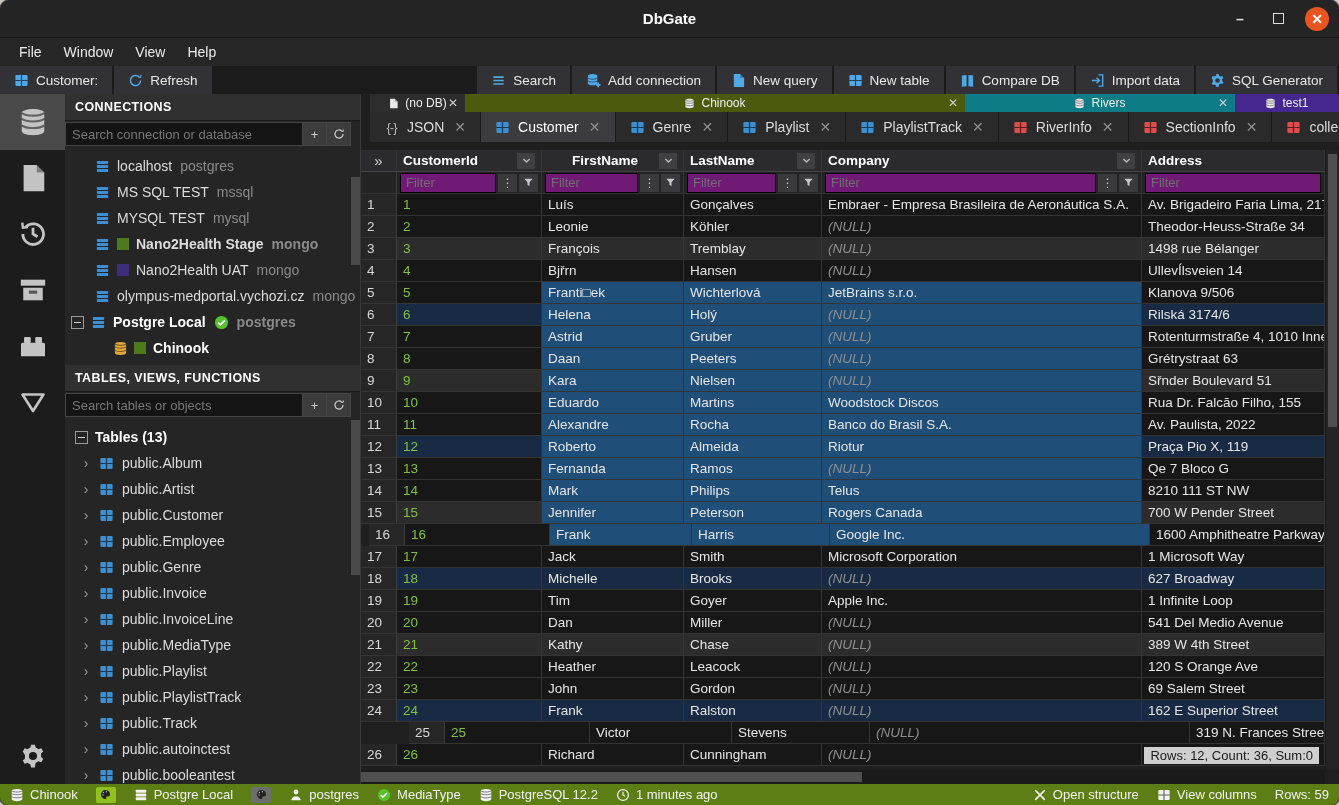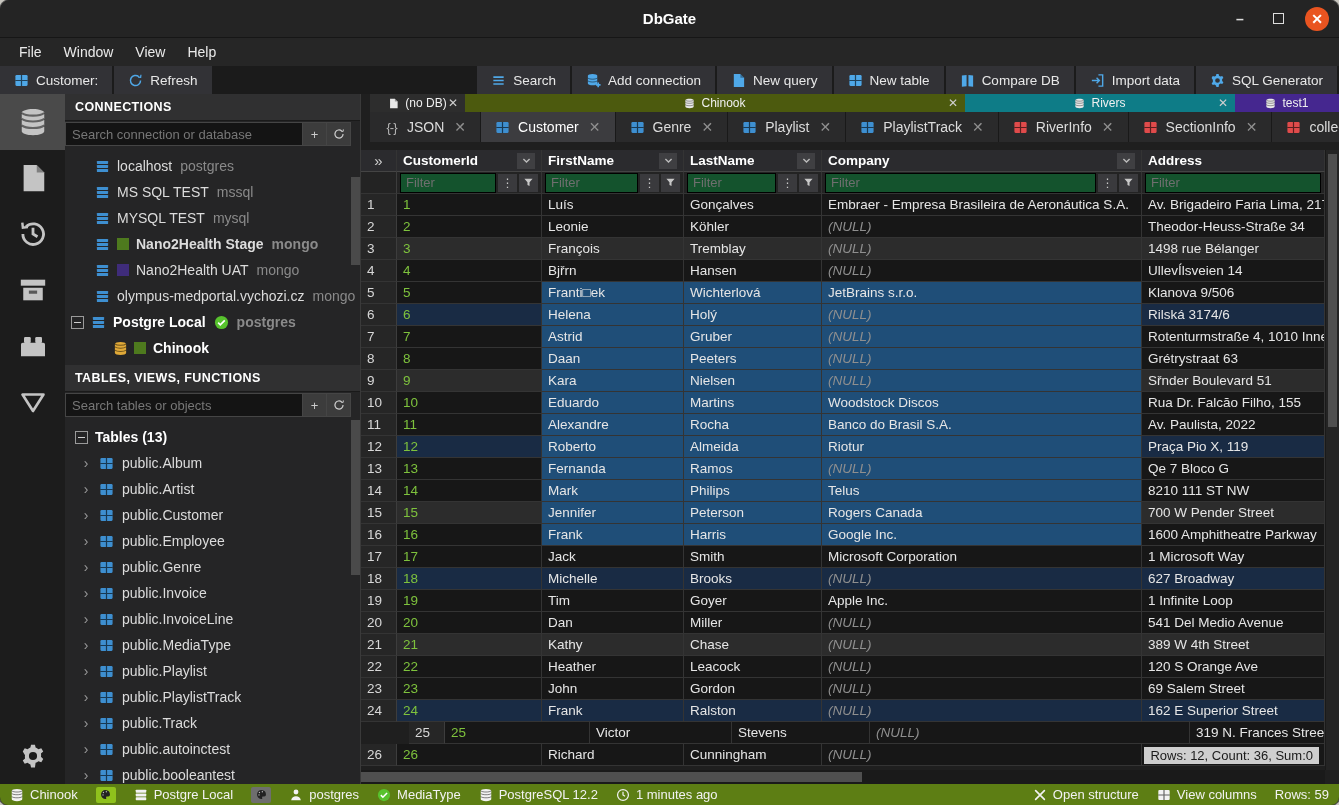--- a/index.html
+++ b/index.html
@@ -62,21 +62,21 @@
   
   .grid-wrap{flex:1 1 auto;position:relative;margin-top:8px;min-height:0;background:#1f1f1f;overflow:hidden;}
   .grid-inner{margin-right:14px;height:100%;overflow:hidden;}
   .grow{display:grid;}
   .gcell{border-right:1px solid #343434;border-bottom:1px solid #343434;padding:0 6px;display:flex;align-items:center;overflow:hidden;white-space:nowrap;height:22px;font-size:13.5px;color:#e6e6e6;}
   .ghead .gcell{background:#2b2b2e;color:#fff;font-weight:bold;justify-content:space-between;border-bottom:1px solid #444;}
   .ghead .corner{justify-content:center;color:#cfcfcf;font-weight:normal;font-size:15px;background:#2b2b2e;}
   .col-dd{width:18px;height:16px;background:#3f3f42;display:flex;align-items:center;justify-content:center;color:#bbb;flex:0 0 auto;margin-left:4px;cursor:pointer;}
   .col-dd .icon{width:11px;height:11px;}
   .gfilter .gcell{background:#232323;padding:2px 3px;gap:2px;}
-  .gfilter input{flex:1;min-width:0;height:18px;background:#14532d;border:1px solid #000;color:#ddd;font-size:13px;padding:9px 5px;font-family:"Liberation Sans",sans-serif;}
+  .gfilter input{flex:1;min-width:0;height:18px;background:#701a75;border:1px solid #000;color:#ddd;font-size:13px;padding:9px 5px;font-family:"Liberation Sans",sans-serif;}
   .gfilter input::placeholder{color:#6f6f6f;}
   .fbtn{width:19px;height:18px;background:#3a3a3d;color:#c8c8c8;display:flex;align-items:center;justify-content:center;font-size:12px;flex:0 0 auto;cursor:pointer;}
   .fbtn .icon{width:11px;height:11px;}
   .rownum{background:#262626;color:#d8d8d8;border-right:1px solid #3d3d3d;}
   .cell-base{background:#171717;}
   .cell-alt{background:#2c2c2c;}
   .cell-mark{background:#192b44;}
   .cell-sel{background:#1f4e78;}
   .id-val{color:#7ec23d;}
   .null{font-style:italic;color:#8f8f8f;}
@@ -678,21 +678,21 @@
                 <span style="overflow:hidden;">CustomerId</span>
                 <span class="col-dd">
                   <span class="icon" style="">
                     <svg viewBox="0 0 16 16" fill="none" stroke="currentColor" stroke-width="2">
                       <path d="M3.5 5.8L8 10.3l4.5-4.5"></path>
                     </svg>
                   </span>
                 </span>
               </div>
               <div class="gcell">
-                <span style="overflow:hidden;">FirstName</span>
+                <span style="overflow:hidden;margin-left:24px;">FirstName</span>
                 <span class="col-dd">
                   <span class="icon" style="">
                     <svg viewBox="0 0 16 16" fill="none" stroke="currentColor" stroke-width="2">
                       <path d="M3.5 5.8L8 10.3l4.5-4.5"></path>
                     </svg>
                   </span>
                 </span>
               </div>
               <div class="gcell">
                 <span style="overflow:hidden;">LastName</span>
@@ -928,21 +928,21 @@
               <div class="grow" style="grid-template-columns:36px 145px 142px 138px 320px minmax(0,1fr);">
                 <div class="gcell rownum">15</div>
                 <div class="gcell cell-alt">
                   <span class="id-val">15</span>
                 </div>
                 <div class="gcell cell-sel">Jennifer</div>
                 <div class="gcell cell-sel">Peterson</div>
                 <div class="gcell cell-sel">Rogers Canada</div>
                 <div class="gcell cell-alt">700 W Pender Street</div>
               </div>
-              <div class="grow" style="grid-template-columns:36px 145px 142px 138px 320px minmax(0,1fr);">
+              <div class="grow" style="grid-template-columns:36px 145px 142px 138px 320px minmax(0,1fr);padding-left:8px;">
                 <div class="gcell rownum">16</div>
                 <div class="gcell cell-base">
                   <span class="id-val">16</span>
                 </div>
                 <div class="gcell cell-sel">Frank</div>
                 <div class="gcell cell-sel">Harris</div>
                 <div class="gcell cell-sel">Google Inc.</div>
                 <div class="gcell cell-base">1600 Amphitheatre Parkway</div>
               </div>
               <div class="grow" style="grid-template-columns:36px 145px 142px 138px 320px minmax(0,1fr);">

